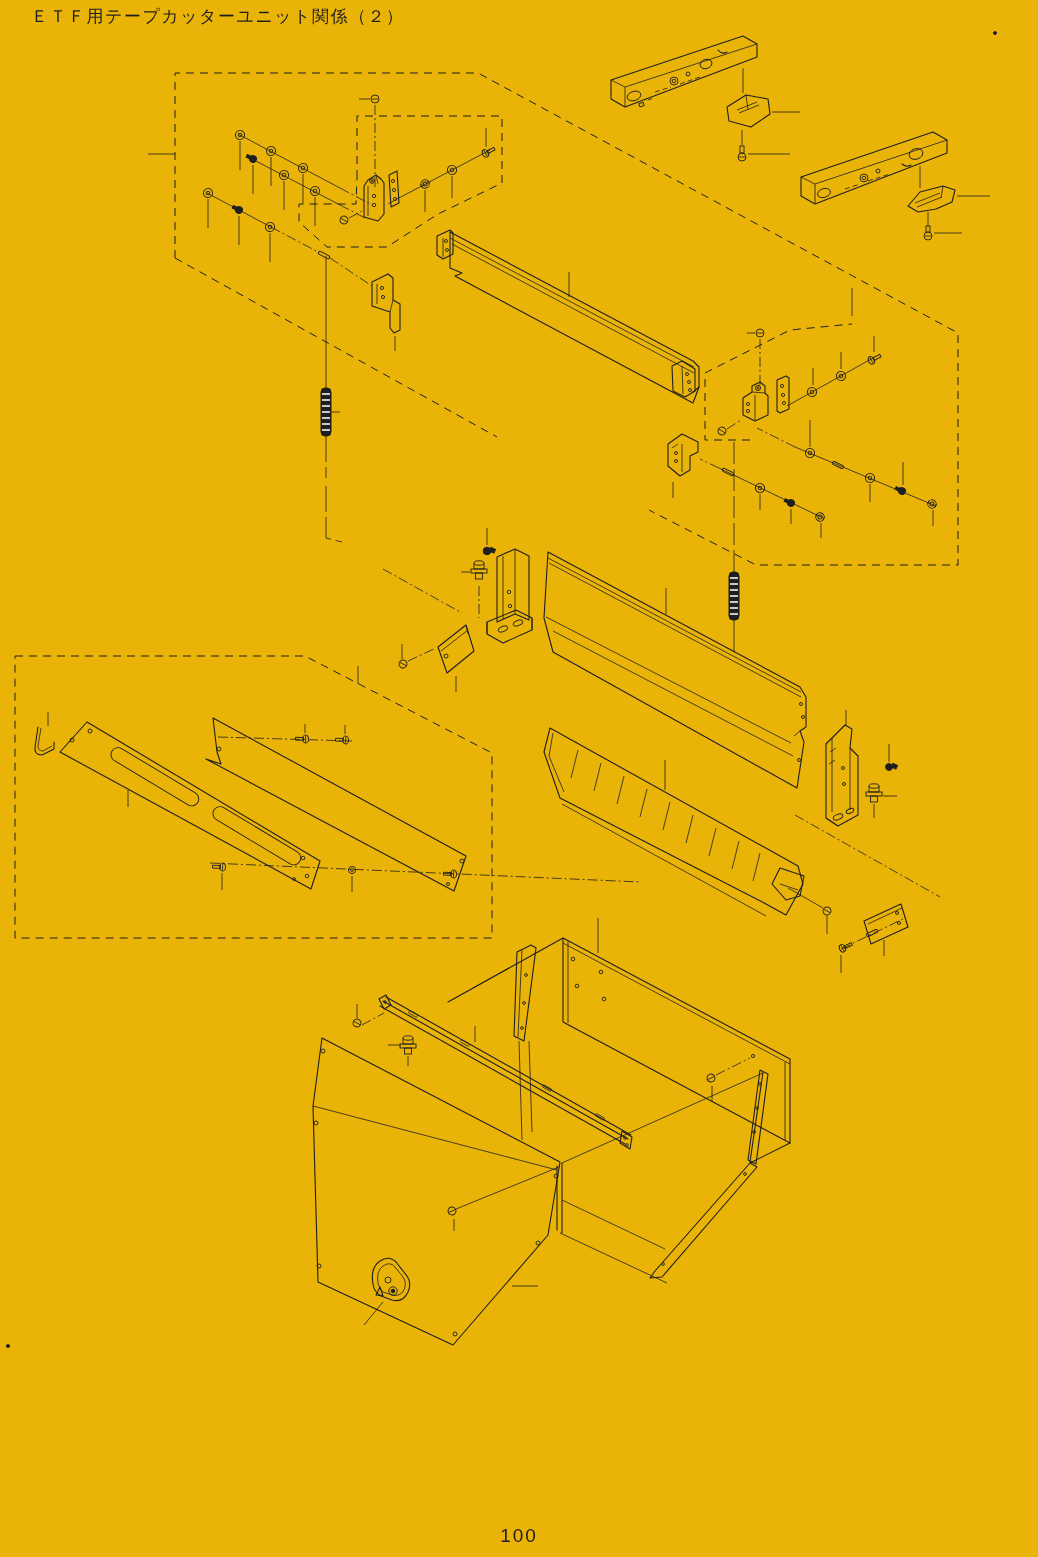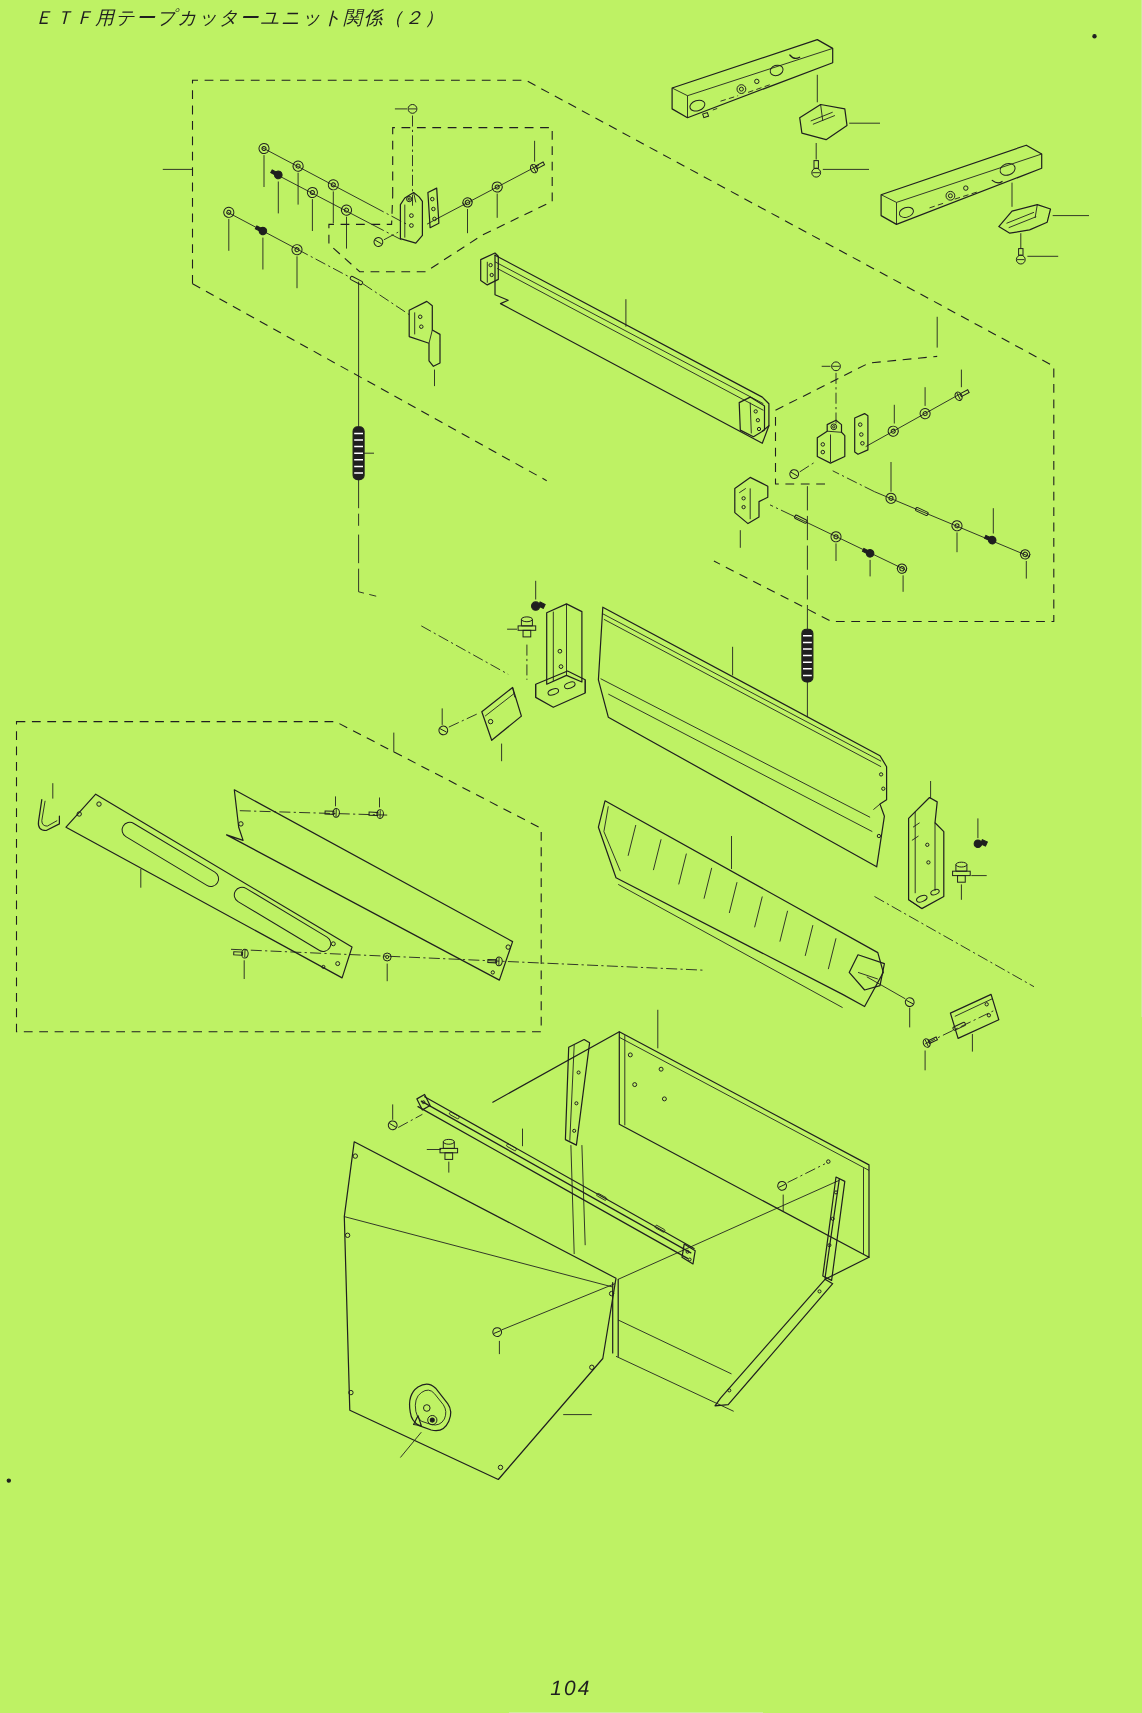--- a/index.html
+++ b/index.html
@@ -1,18 +1,18 @@
 <!DOCTYPE html>
 <html><head>
 <meta charset="utf-8">
 <style>
   html,body{margin:0;padding:0;background:#e8e8e8;}
   .page{
-    position:relative;width:1038px;height:1557px;background:#bef264;
-    font-family:"Liberation Sans", sans-serif;color:#1a1a1a;overflow:hidden;margin:0 auto;font-style:italic;
+    position:relative;width:1038px;height:1557px;background:#eab308;
+    font-family:"Liberation Sans", sans-serif;color:#1a1a1a;overflow:hidden;margin:0 auto;
   }
   .title{
     position:absolute;left:31px;top:5px;font-size:17px;letter-spacing:1.5px;
     color:#1f1f1f;white-space:nowrap;
   }
   .pagenum{
     position:absolute;left:0;right:0;bottom:10px;text-align:center;
     font-size:19px;letter-spacing:2px;color:#1f1f1f;
   }
   svg{position:absolute;left:0;top:0;}
@@ -501,14 +501,14 @@
         <circle cx="388" cy="1280" r="3" class="hole"></circle>
         <circle cx="393" cy="1291" r="4.2" class="hole"></circle>
           <circle cx="393" cy="1291" r="1.8" class="dark"></circle>
         <path class="ln" d="M376,1295 L380,1287 L383,1296 Z"></path>
         <line class="thin" x1="383" y1="1302" x2="364" y2="1325"></line>
       </g>
       <line class="thin" x1="512" y1="1286" x2="538" y2="1286"></line>
     </g>
   </svg>
 
-  <div class="pagenum">104</div>
+  <div class="pagenum">100</div>
 </div>
 
 </body></html>

